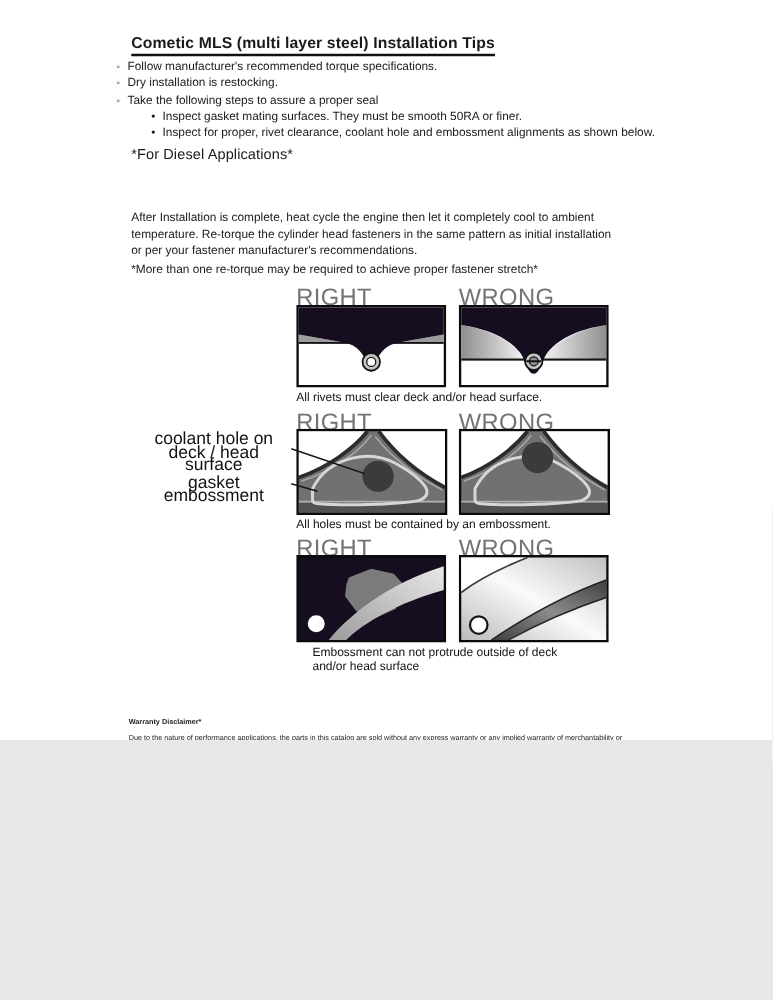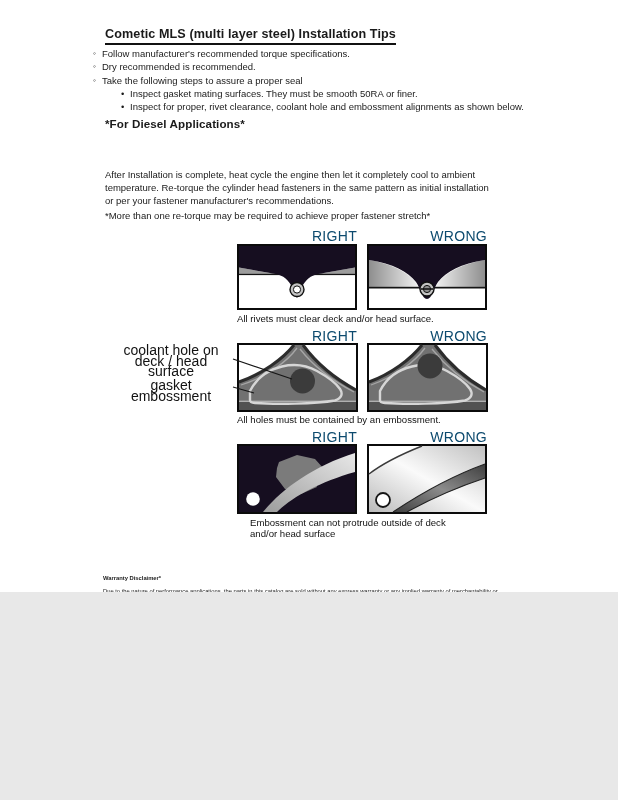--- a/index.html
+++ b/index.html
@@ -11,23 +11,23 @@
   .abs{position:absolute;}
   .title{
     left:105px;top:27px;font-size:12.6px;font-weight:bold;
     border-bottom:2px solid #111;padding-bottom:2px;letter-spacing:.1px;
   }
   .bullets{left:93px;top:47px;font-size:9.5px;line-height:13.3px;}
   .b-row{display:flex;}
   .b-row .mk{width:9px;flex:0 0 9px;font-size:8.5px;}
   .b-row.sub{margin-left:28px;}
   .b-row.sub .mk{font-size:9.5px;}
-  .h2{left:105px;top:117px;font-size:11.6px;font-weight:bold;letter-spacing:.1px;}
+  .h2{left:105px;top:117px;font-size:11.6px;font-weight:normal;letter-spacing:.1px;}
   .body-para{left:105px;font-size:9.5px;line-height:13px;white-space:pre-line;width:470px;}
-  .fig-label{font-size:14px;letter-spacing:.3px;text-align:right;width:120px;color:#0c4a6e;}
+  .fig-label{font-size:19px;letter-spacing:.3px;text-align:left;width:120px;color:#737373;}
   .fig-caption{font-size:9.6px;line-height:11px;white-space:pre-line;color:#121212;}
   .fig-box{position:absolute;width:120px;height:70px;}
   .anno{font-size:14px;line-height:10.5px;text-align:center;width:122px;white-space:pre-line;color:#121212;}
   .warranty{left:103px;top:575px;width:420px;font-size:5.8px;line-height:6.8px;color:#222;}
   .warranty .w-head{font-weight:bold;margin-bottom:6px;}
   .warranty p{margin:0 0 5px 0;white-space:pre-line;}
   .footer-code{left:385px;top:757px;font-size:13px;color:#3b82f6;letter-spacing:.2px;}
   svg{display:block;}
 </style>
 </head>
@@ -37,21 +37,21 @@
 
   <div class="abs title">Cometic MLS (multi layer steel) Installation Tips</div>
 
   <div class="abs bullets">
     <div class="b-row">
       <span class="mk">◦</span>
       <span>Follow manufacturer's recommended torque specifications.</span>
     </div>
     <div class="b-row">
       <span class="mk">◦</span>
-      <span>Dry recommended is recommended.</span>
+      <span>Dry installation is restocking.</span>
     </div>
     <div class="b-row">
       <span class="mk">◦</span>
       <span>Take the following steps to assure a proper seal</span>
     </div>
     <div class="b-row sub">
       <span class="mk">•</span>
       <span>Inspect gasket mating surfaces.  They must be smooth 50RA or finer.</span>
     </div>
     <div class="b-row sub">

